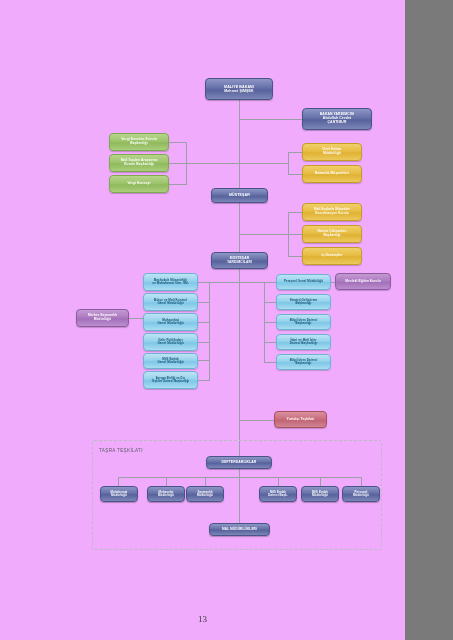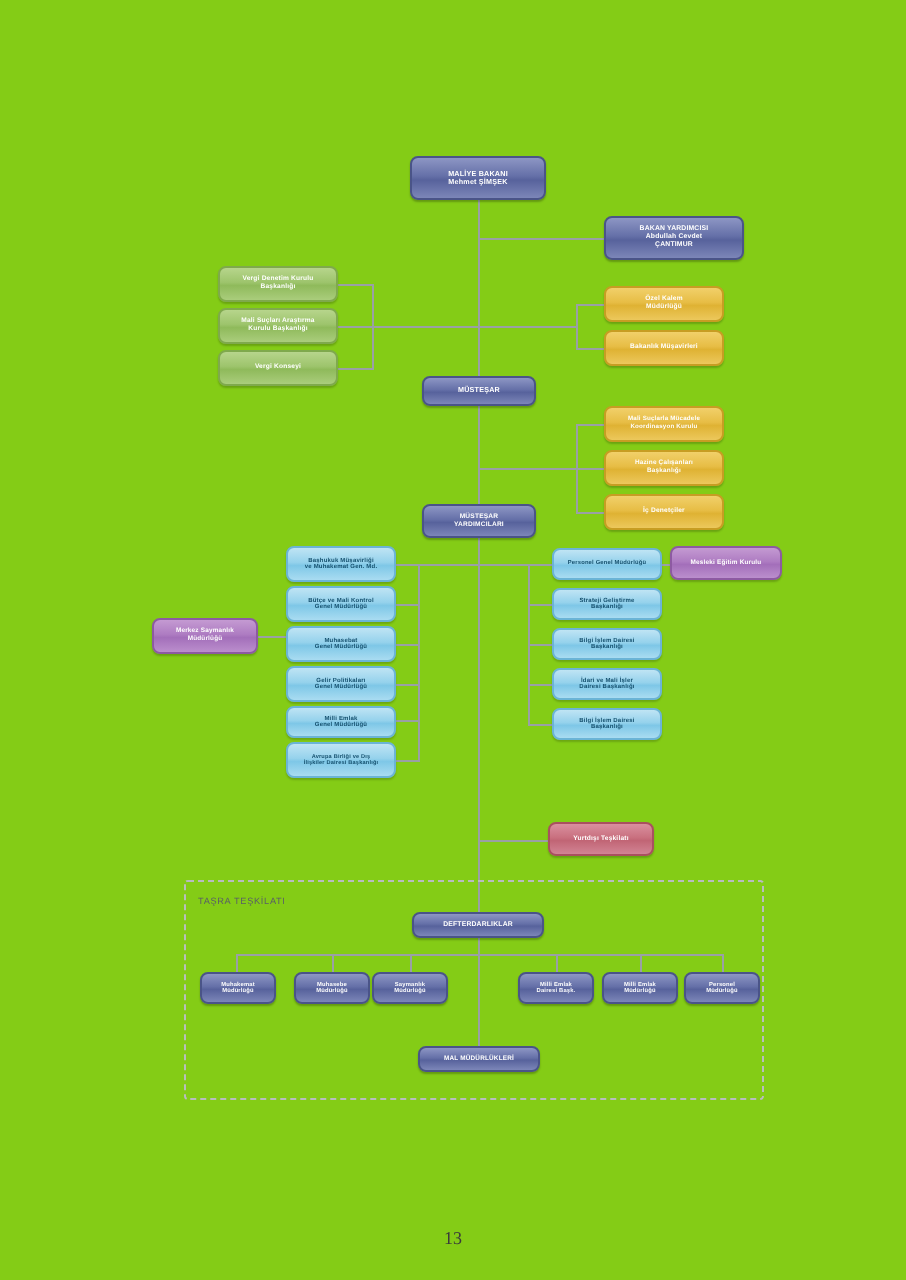--- a/index.html
+++ b/index.html
@@ -1,18 +1,18 @@
 <!DOCTYPE html>
 <html><head>
 <meta charset="utf-8">
 <style>
   html,body{margin:0;padding:0;background:#7a7a7a;}
   body{font-family:"Liberation Sans",sans-serif;}
   #page{
-    position:relative;width:453px;height:640px;background:#84cc16;overflow:hidden;text-decoration:underline;
+    position:relative;width:405px;height:640px;background:#f0abfc;overflow:hidden;text-decoration:underline;
   }
   #chart{position:absolute;left:0;top:0;width:453px;height:600px;}
   .box{
     position:absolute;box-sizing:border-box;
     display:flex;align-items:center;justify-content:center;
     text-align:center;color:#ffffff;line-height:1.15;
     border-radius:4px;padding:1px 2px;
     font-weight:bold;letter-spacing:.1px;
     overflow:hidden;
   }

